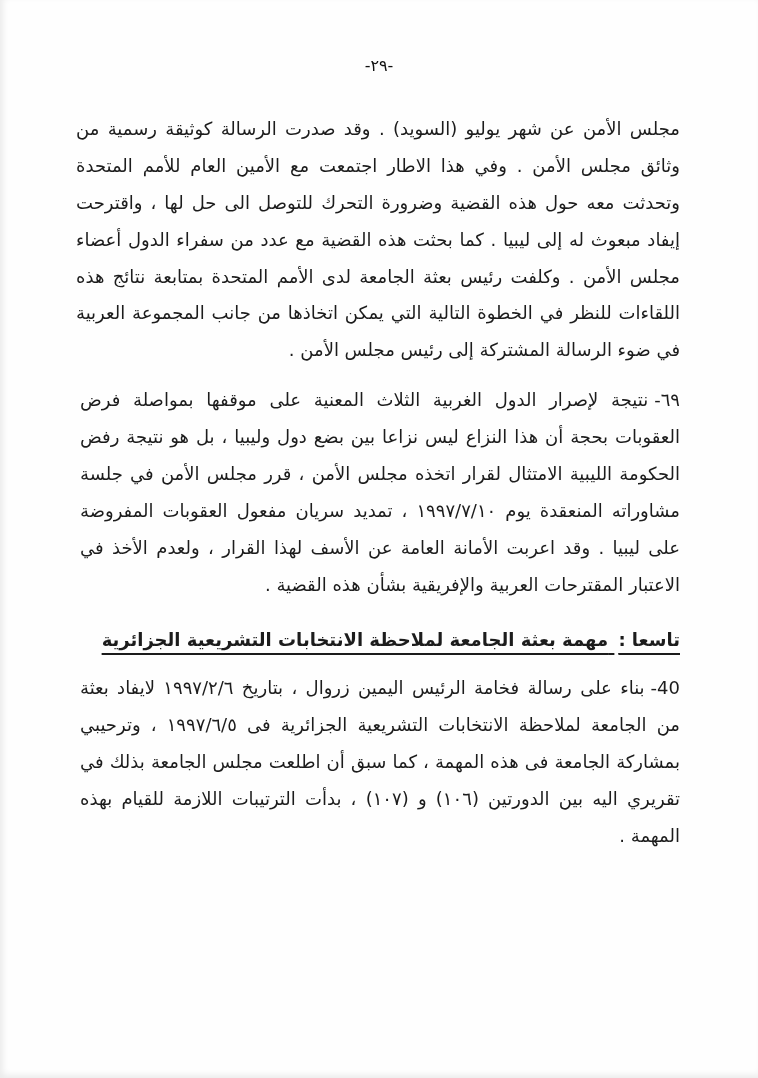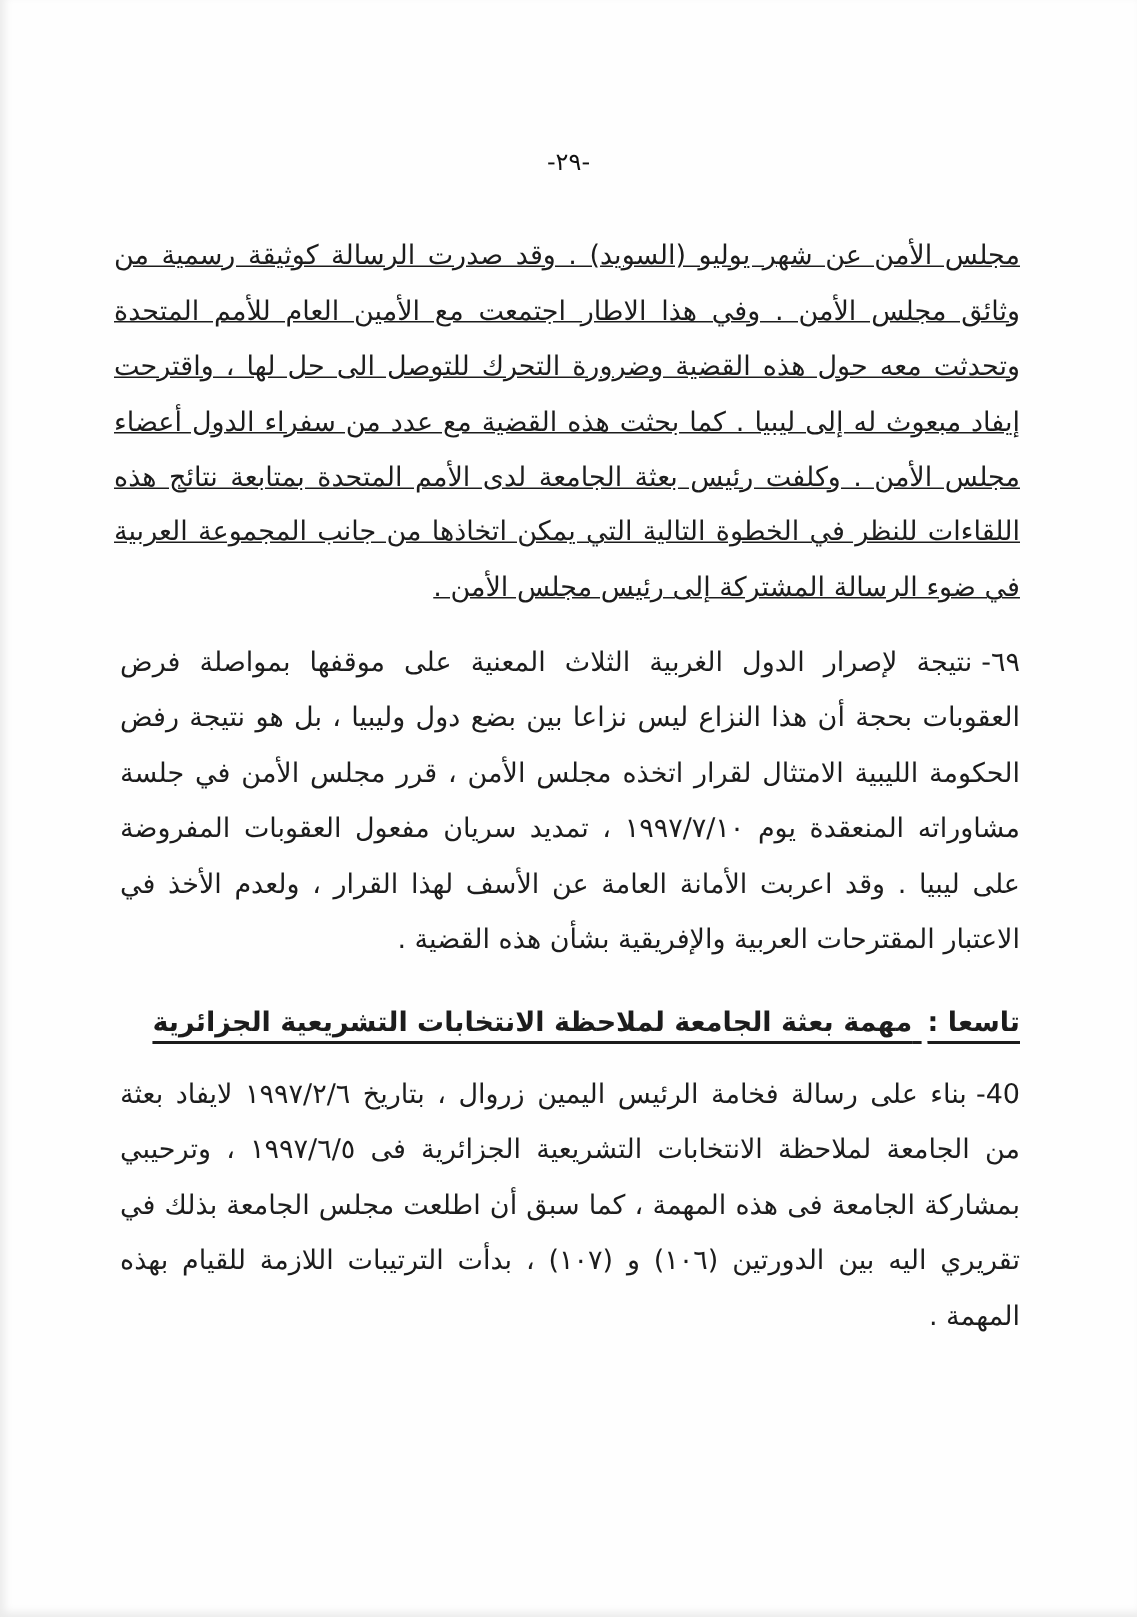--- a/index.html
+++ b/index.html
@@ -16,36 +16,35 @@
     color: #1c1c1c;
   }
   .page {
     position: absolute;
     inset: 0;
     background: #fefefe;
     box-shadow: inset 3px -3px 6px rgba(0,0,0,0.08);
   }
   .page-number {
     text-align: center;
-    padding-top: 98px;
+    padding-top: 56px;
     font-size: 16px;
     letter-spacing: 2px;
     color: #111;
   }
   .body-text {
     direction: rtl;
     margin: 36px 78px 0 76px;
     text-align: justify;
     text-justify: inter-word;
     font-size: 18px;
     line-height: 2.05;
   }
   .para {
     margin: 0 0 13px 0;
-    text-decoration: underline;
   }
   .numbered-item {
     margin: 0 0 13px 4px;
   }
   .item-number {
     padding-left: 6px;
   }
   .section-heading {
     font-weight: bold;
     text-decoration: underline;

